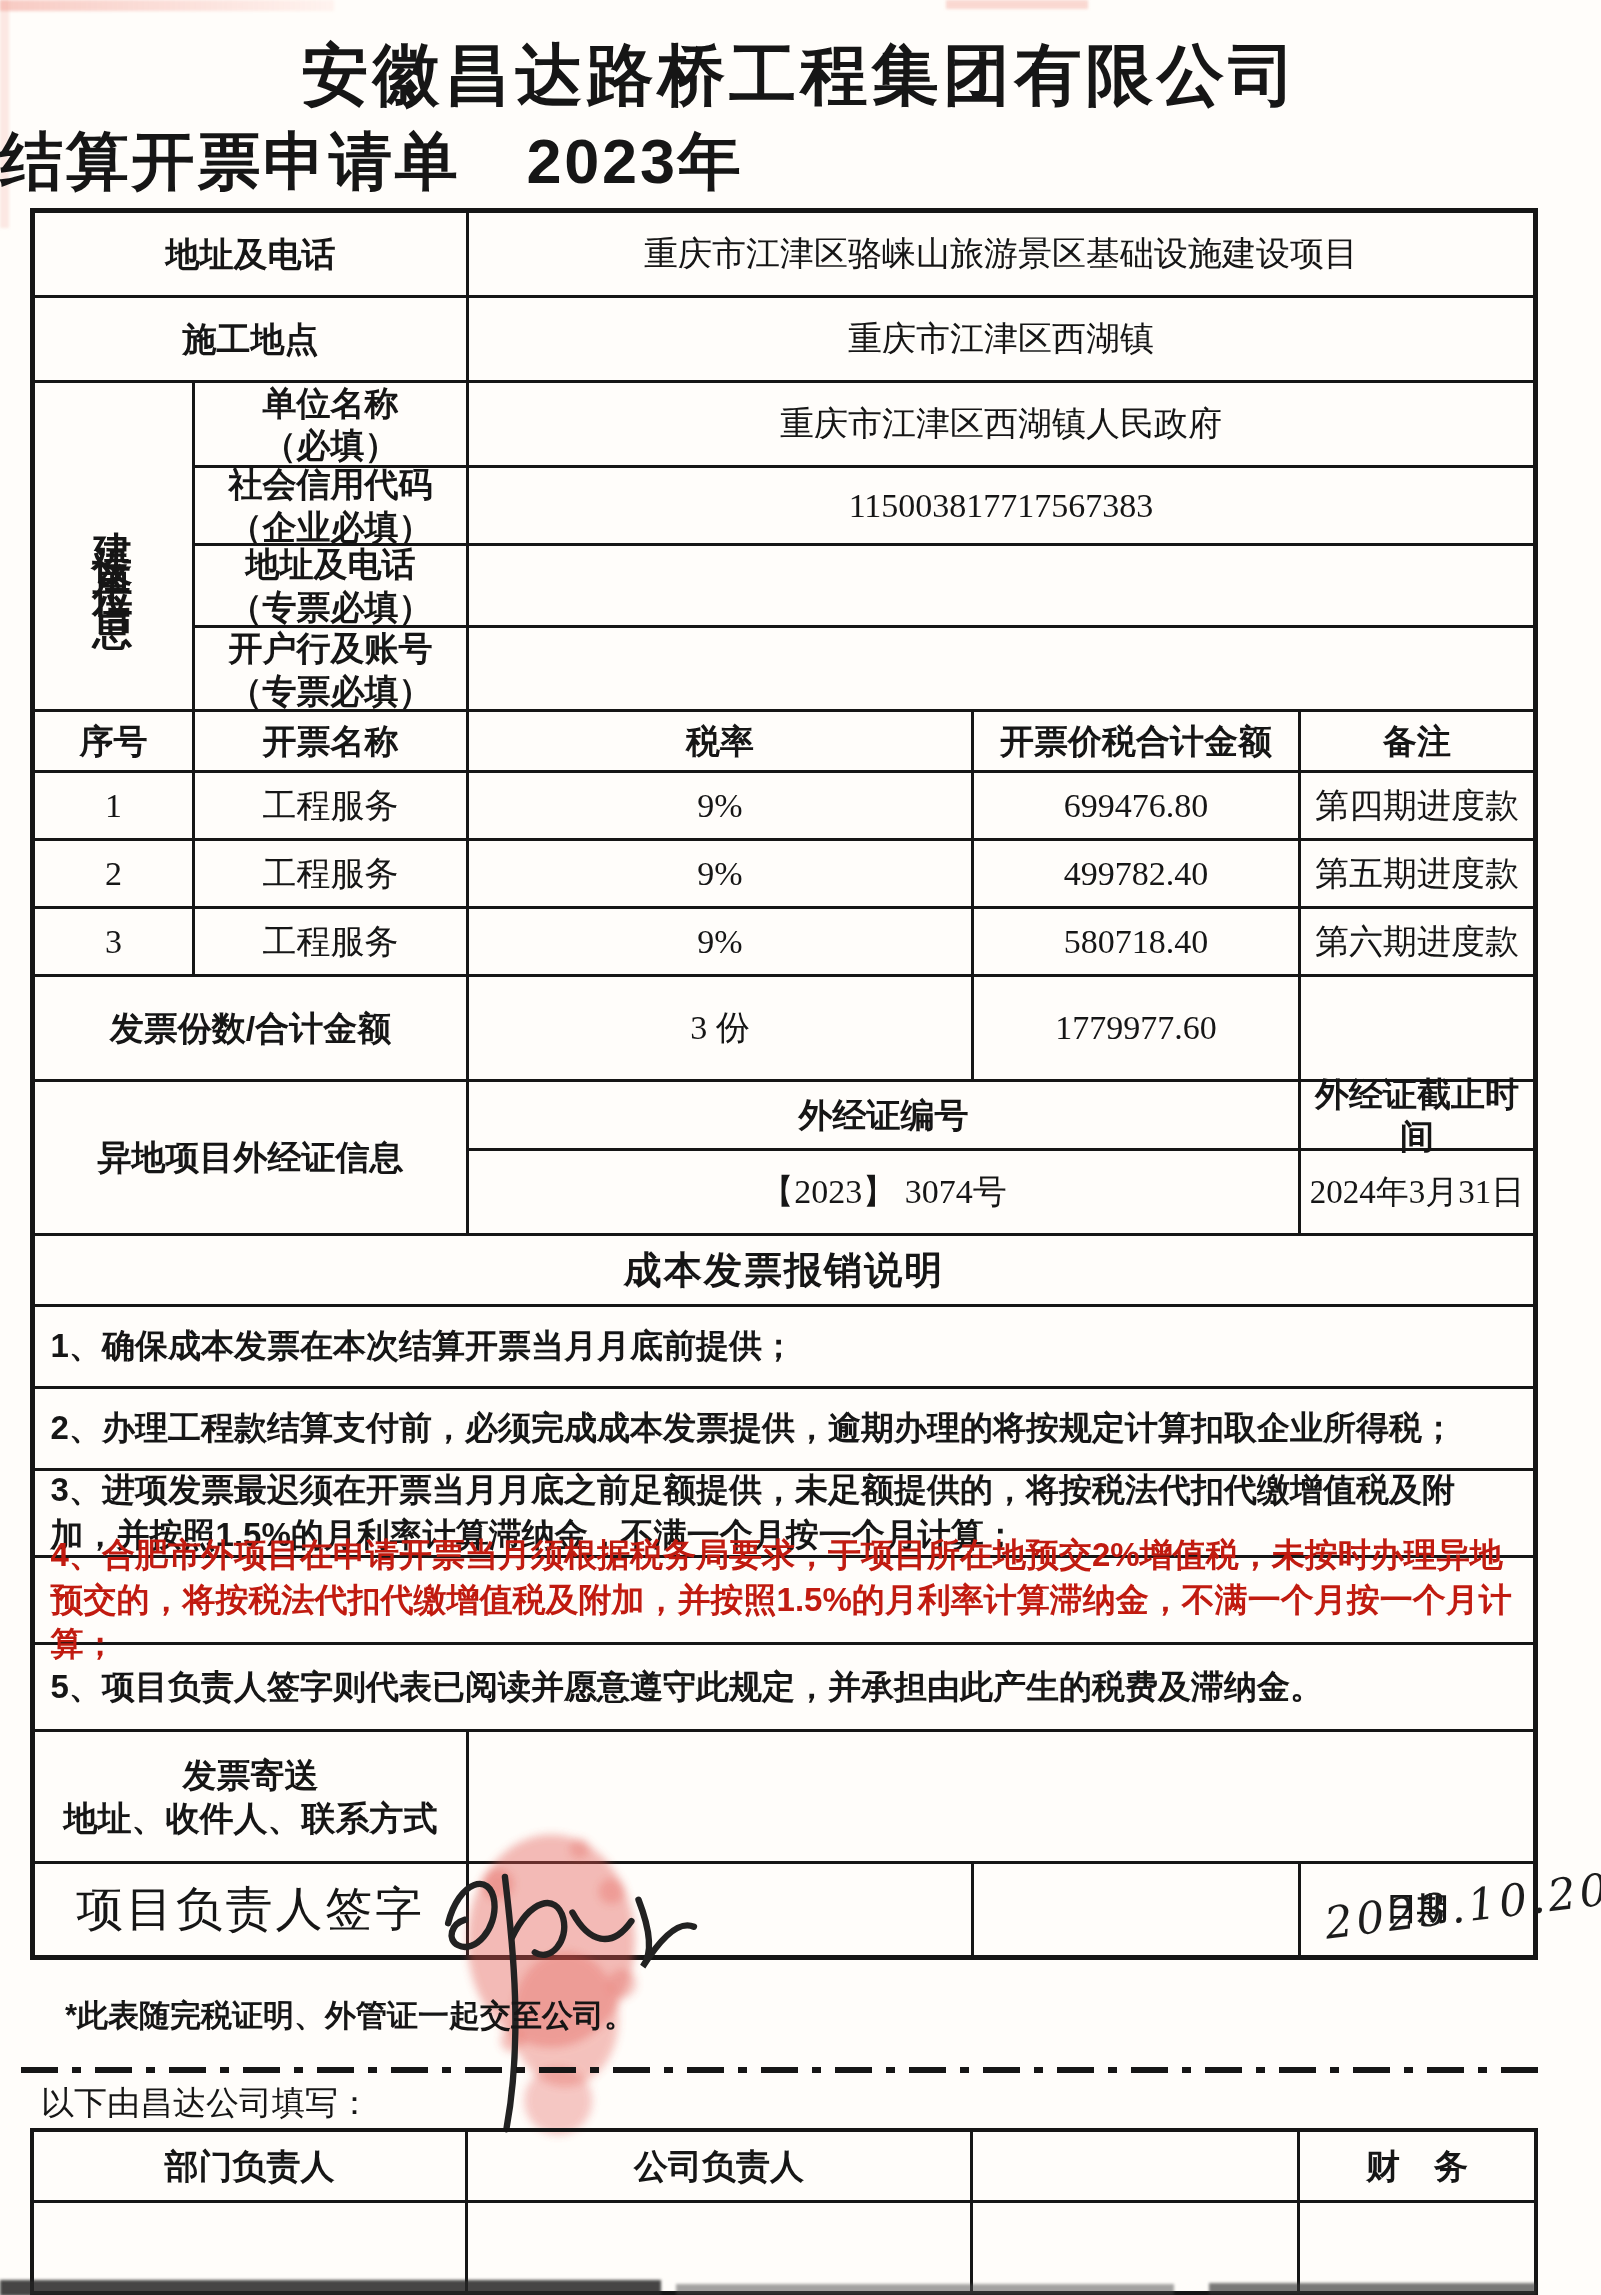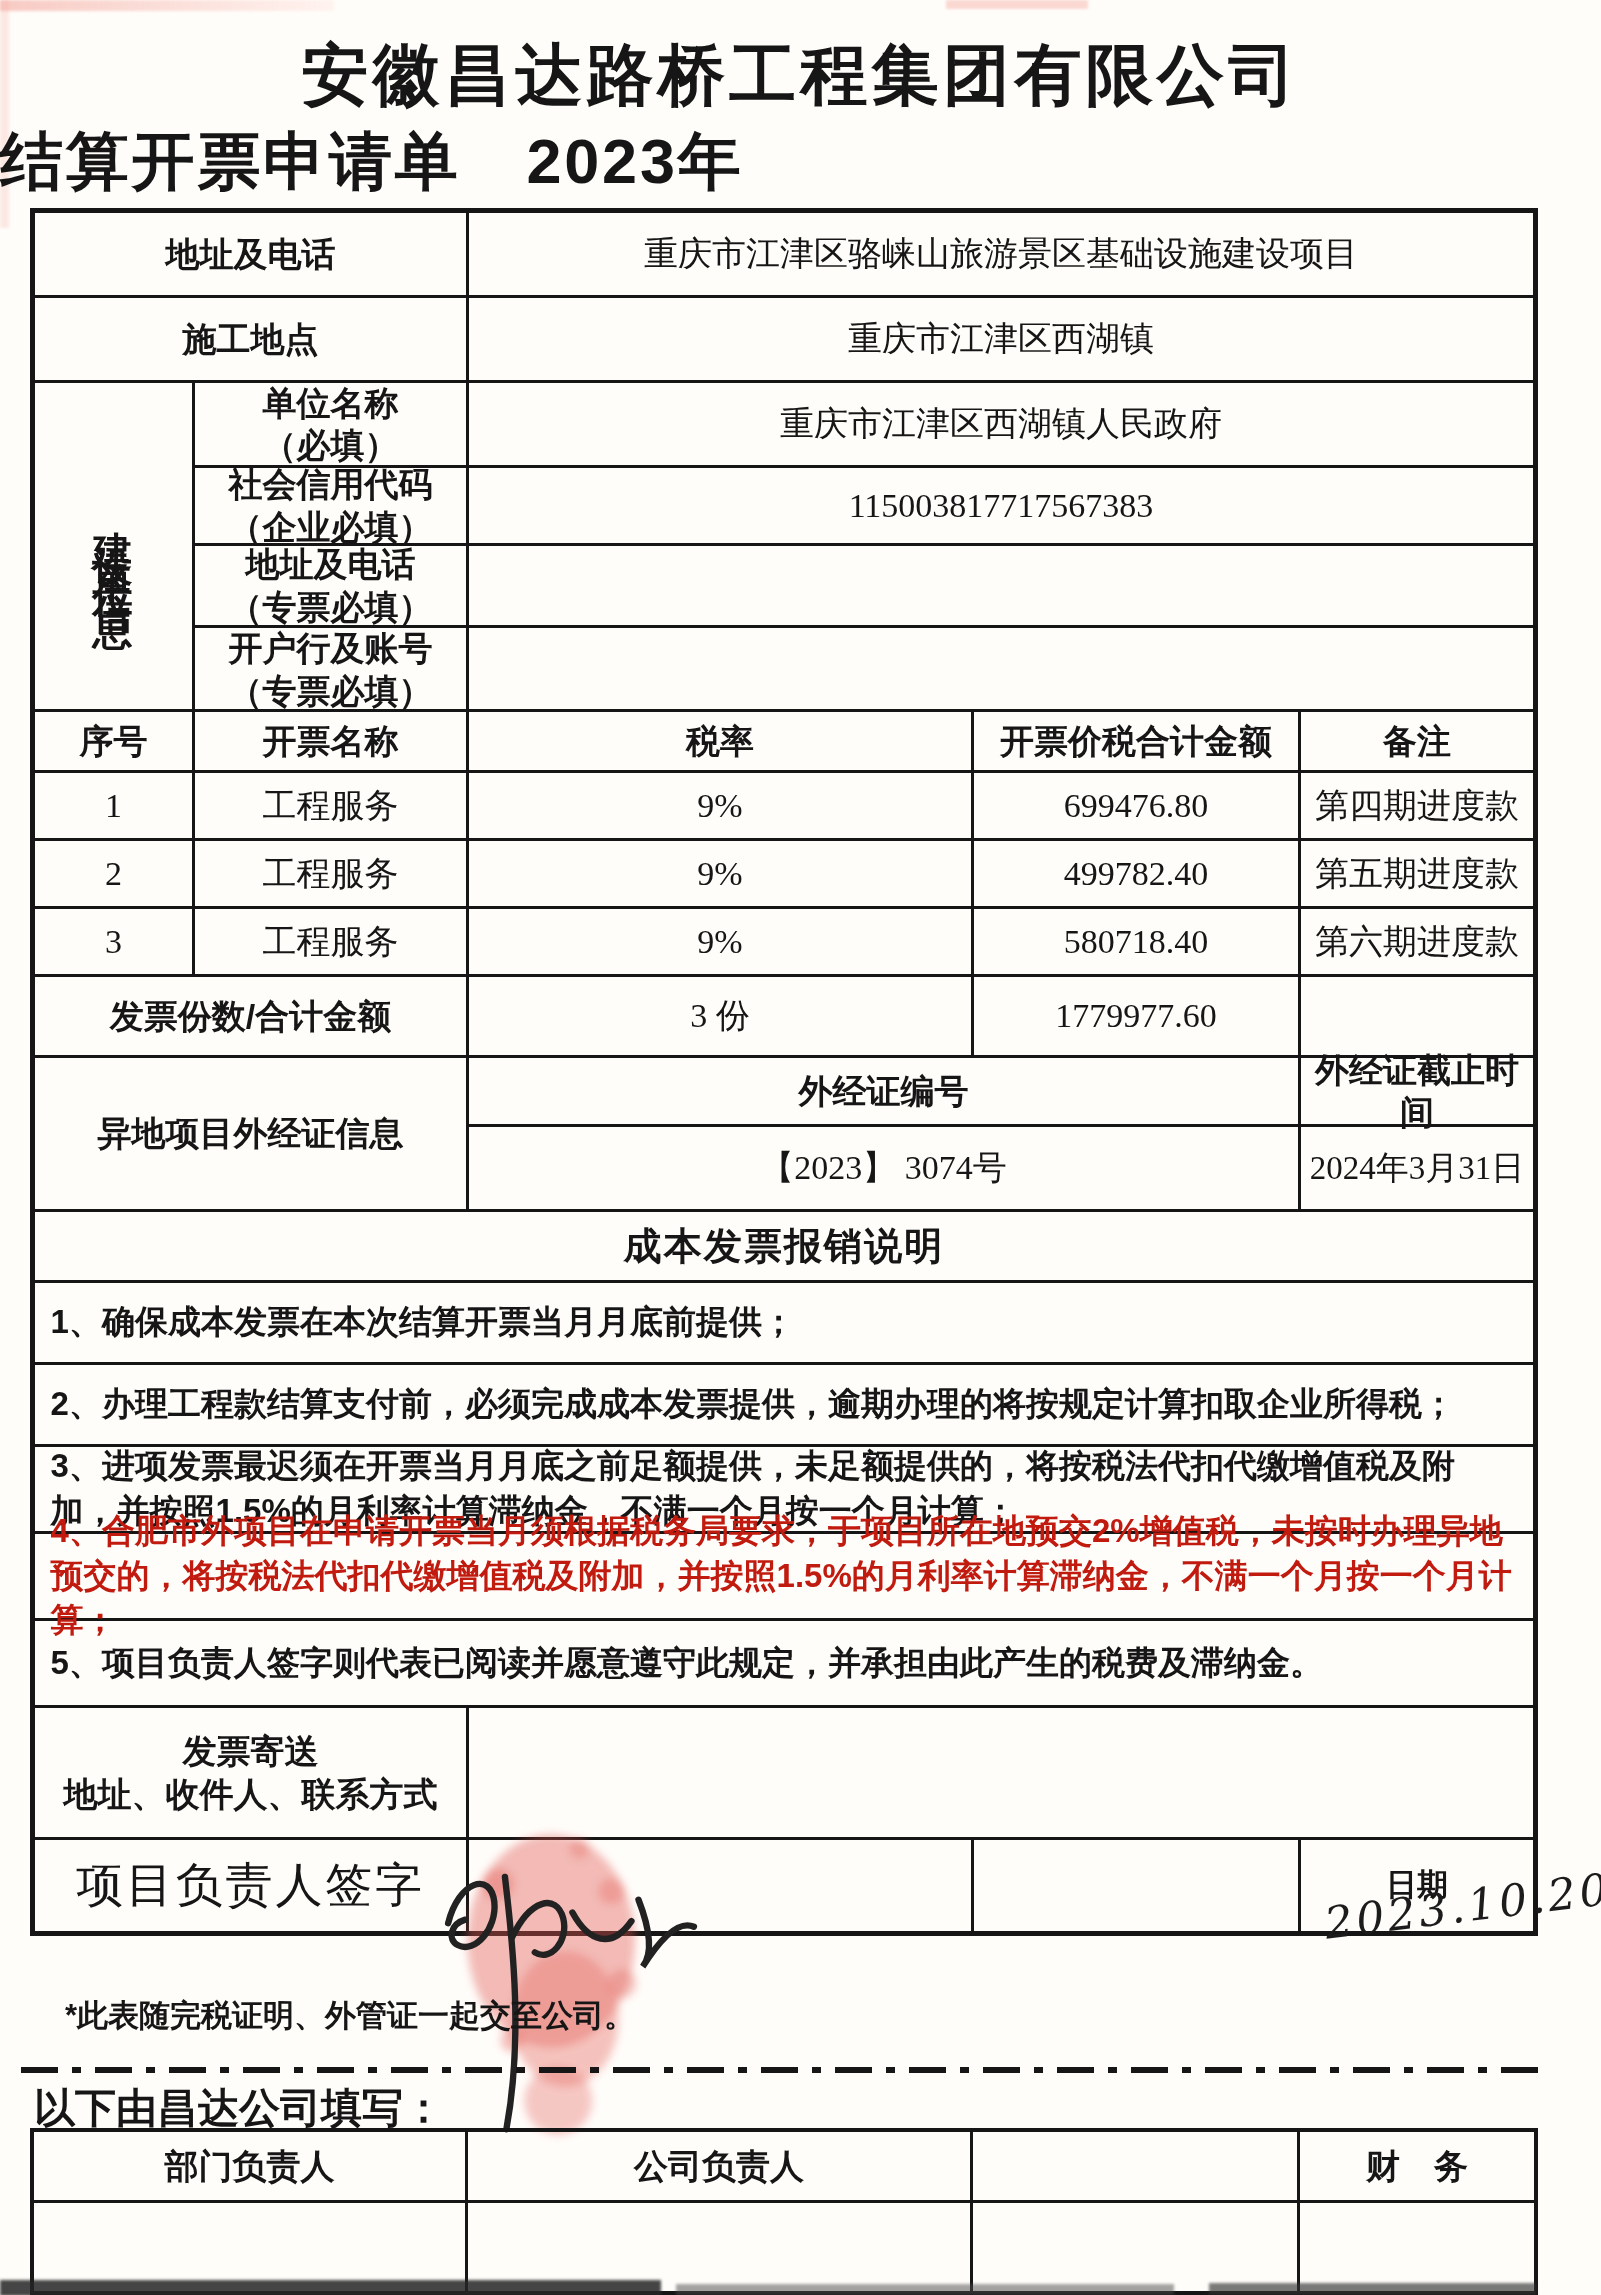--- a/index.html
+++ b/index.html
@@ -24,21 +24,21 @@
   .vert{writing-mode:vertical-rl;text-orientation:upright;font-weight:700;font-size:40px;
         letter-spacing:15.6px;display:flex;align-items:center;justify-content:center;}
   .notecell{align-items:flex-start;justify-content:center;text-align:left;padding:5.7px 15.6px;}
   .note{font-weight:700;font-size:33px;line-height:1.35;}
   .red{color:#c11b10;}
   .smtitle{font-weight:700;font-size:38px;letter-spacing:2.1px;}
   
   .footnote{left:65px;top:1995px;font-weight:700;font-size:31px;}
   .dashline{left:21.3px;top:2067px;width:1519px;height:6.4px;
     background:repeating-linear-gradient(90deg,#161616 0 37px,transparent 37px 51px,#161616 51px 60px,transparent 60px 74px);}
-  .fillnote{left:34px;top:2081px;font-weight:700;font-size:41px;}
+  .fillnote{left:41px;top:2081px;font-weight:400;font-size:33px;}
   .tbl2{left:30px;top:2128px;width:1508px;border:4.3px solid #161616;box-sizing:border-box;}
   
   .datehand{left:1324px;top:1883px;width:242px;font-family:"DejaVu Serif","Liberation Serif",serif;
     font-style:italic;font-size:44px;letter-spacing:3.6px;transform:rotate(-7deg);color:#1c1c1c;}
   .sigwrap{left:398px;top:1806px;width:356px;height:341px;pointer-events:none;}
   
   .smudge{filter:blur(1.4px);}
   .art-top1{left:0;top:0;width:334px;height:10.7px;background:linear-gradient(90deg,rgba(238,140,128,.45),rgba(255,205,195,.2));}
   .art-top2{left:946px;top:0;width:142px;height:9.2px;background:rgba(242,155,142,.38);}
   .art-left{left:0;top:0;width:8.5px;height:228px;background:rgba(244,170,158,.25);}
@@ -128,21 +128,21 @@
       <div class="cell wRest val">第五期进度款</div>
     </div>
     <div class="row" style="height:68px">
       <div class="cell wA num">3</div>
       <div class="cell wB val">工程服务</div>
       <div class="cell wC num">9%</div>
       <div class="cell wD num">580718.40</div>
       <div class="cell wRest val">第六期进度款</div>
     </div>
 
-    <div class="row" style="height:81px">
+    <div class="row" style="height:105px">
       <div class="cell wAB lab">发票份数/合计金额</div>
       <div class="cell wC num">3 份</div>
       <div class="cell wD num">1779977.60</div>
       <div class="cell wRest val"></div>
     </div>
 
     <div class="row" style="height:154px">
       <div class="cell wAB lab">异地项目外经证信息</div>
       <div style="flex:1;display:flex;flex-direction:column;">
         <div class="row" style="height:69px">

